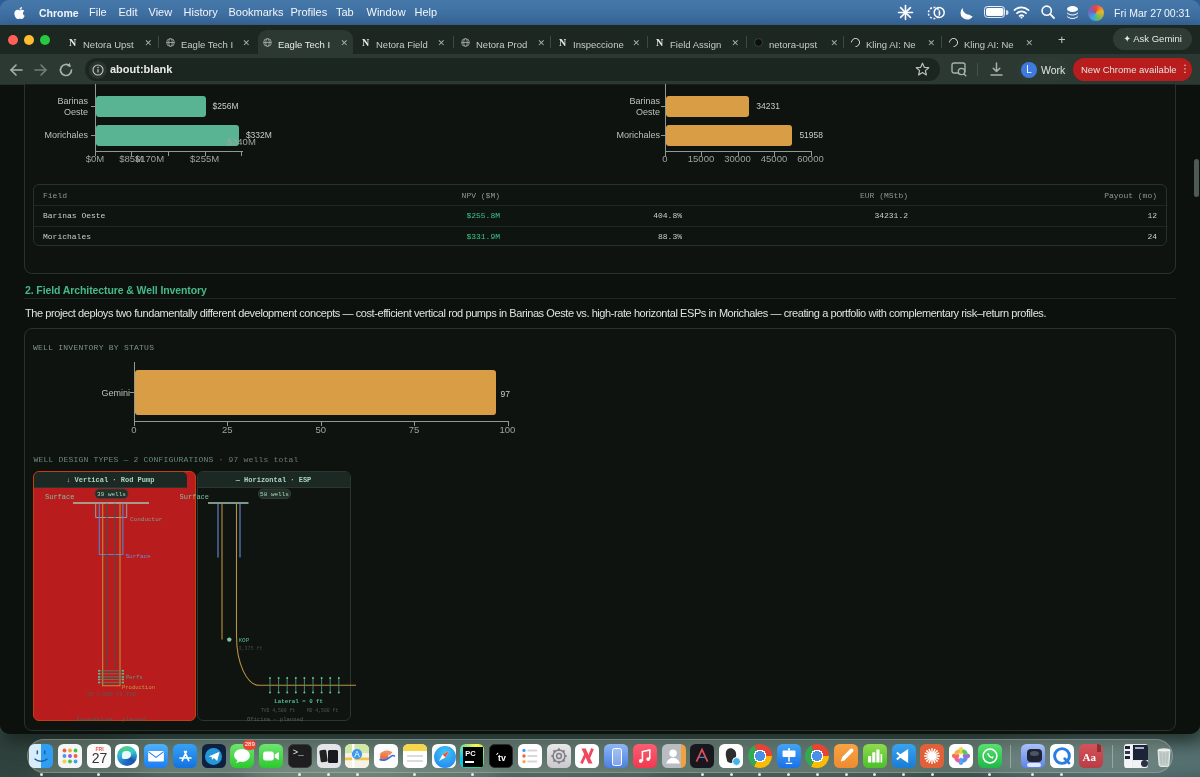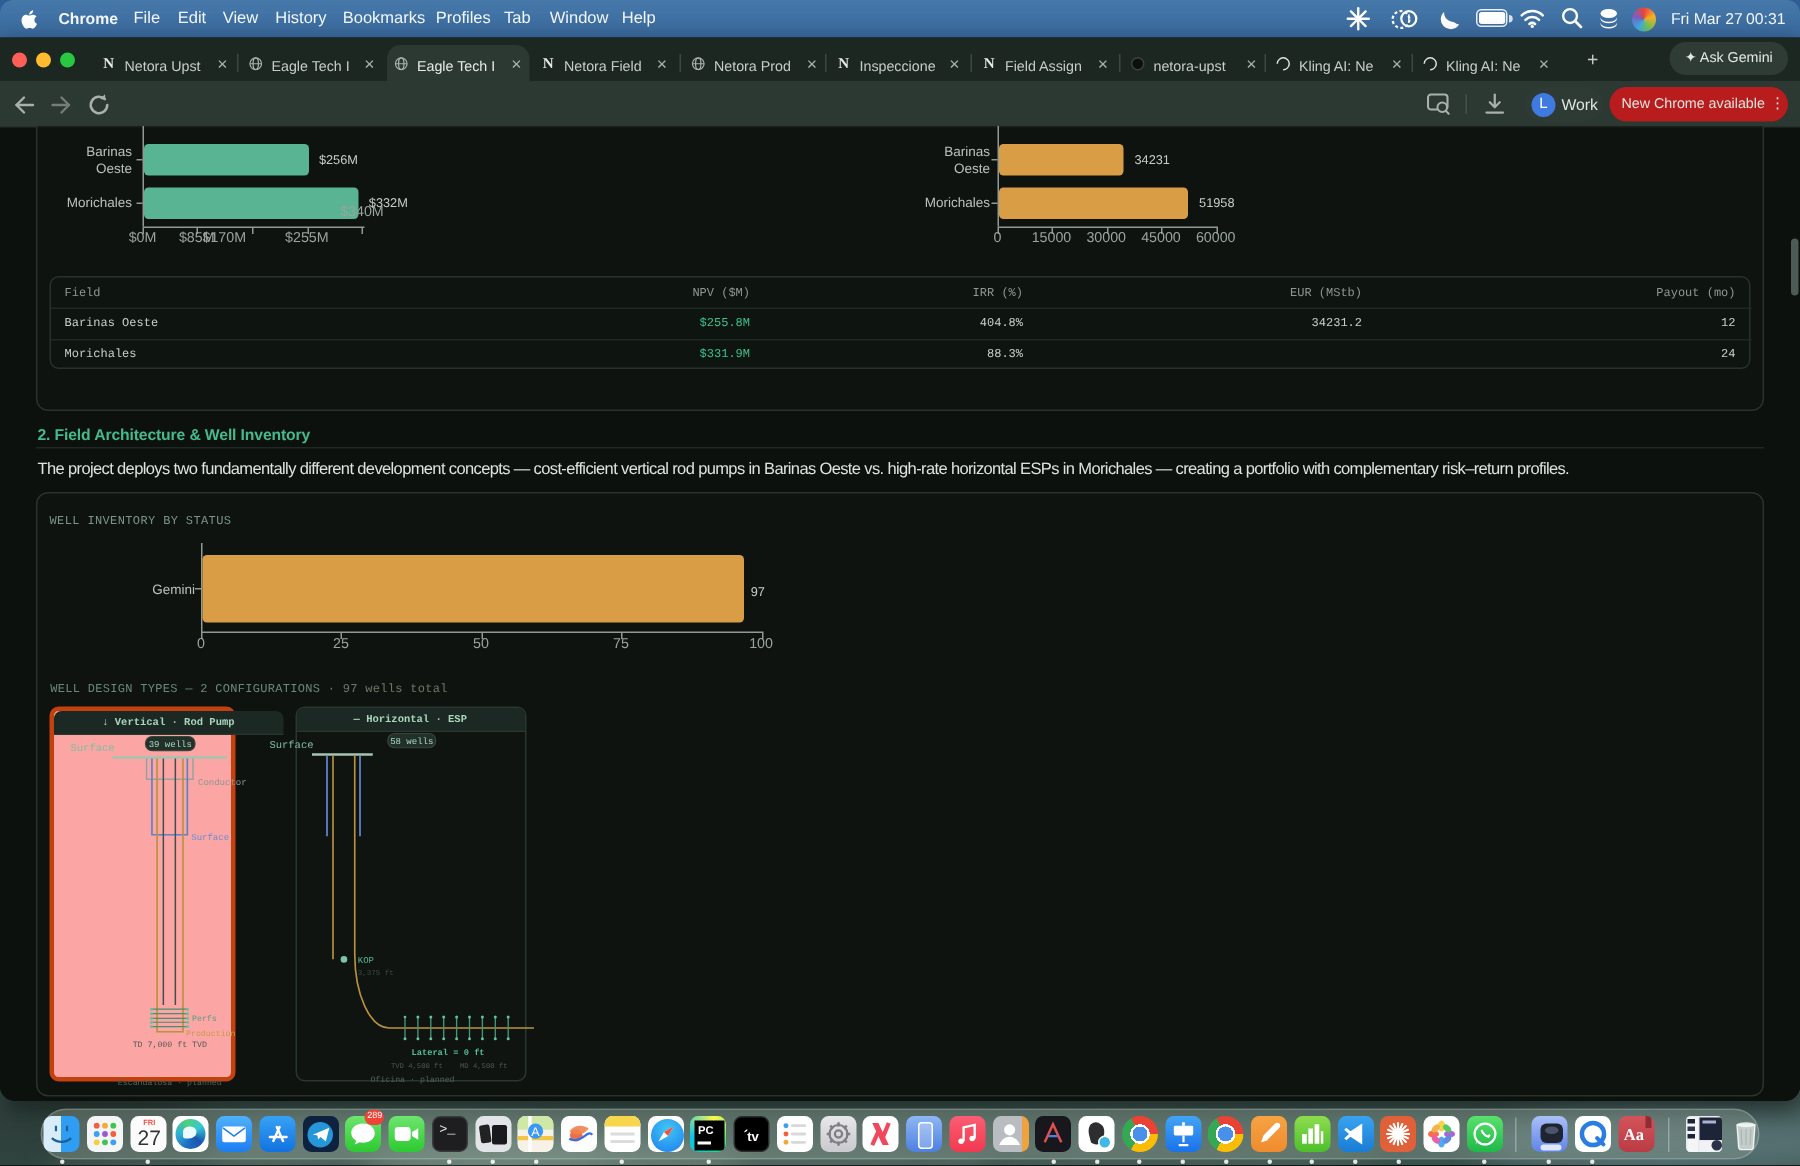--- a/index.html
+++ b/index.html
@@ -229,20 +229,32 @@
       <svg class="abs" style="left:33px;top:8px" width="16" height="16" viewBox="0 0 16 16">
           <g fill="none" stroke="#747e77" stroke-width="1.6" stroke-linecap="round" stroke-linejoin="round">
             <path d="M2 8h11"></path>
             <path d="M8 3l5 5-5 5"></path>
           </g>
         </svg>
       <svg class="abs" style="left:58px;top:7.5px" width="16" height="16" viewBox="0 0 16 16">
           <path d="M13.5 8a5.5 5.5 0 1 1-1.6-3.9" fill="none" stroke="#a8b1aa" stroke-width="1.7" stroke-linecap="round"></path>
           <path d="M12 .8 12.3 4.5 8.7 4z" fill="#a8b1aa"></path>
         </svg>
+      <div class="abs" style="left:85px;top:4px;width:855px;height:23px;border-radius:12px;background:#1c2620">
+        <div class="abs" style="left:4px;top:2.5px;width:18px;height:18px;border-radius:50%;background:#2a342e"></div>
+        <svg class="abs" style="left:7px;top:5.5px" width="12" height="12" viewBox="0 0 12 12">
+            <circle cx="6" cy="6" r="5" fill="none" stroke="#c3cac4" stroke-width="1.1"></circle>
+            <line x1="6" y1="5.2" x2="6" y2="8.6" stroke="#c3cac4" stroke-width="1.2"></line>
+            <circle cx="6" cy="3.4" r="0.75" fill="#c3cac4"></circle>
+          </svg>
+        <div class="abs" style="left:25px;top:5px;color:#e9ece9;font-size:11px;font-weight:bold;letter-spacing:0px">about:blank</div>
+        <svg class="abs" style="left:830px;top:4px" width="15" height="15" viewBox="0 0 15 15">
+            <path d="M7.5 1.2 9.3 5.3l4.4.4-3.3 2.9 1 4.3-3.9-2.3-3.9 2.3 1-4.3L1.3 5.7l4.4-.4z" fill="none" stroke="#b9c1ba" stroke-width="1.2" stroke-linejoin="round"></path>
+          </svg>
+      </div>
       <svg class="abs" style="left:951px;top:8px" width="17" height="15" viewBox="0 0 17 15">
           <rect x="1" y="1" width="13" height="10" rx="2" fill="none" stroke="#a8b1aa" stroke-width="1.4"></rect>
           <circle cx="10.5" cy="9.5" r="3.2" fill="#2c3832" stroke="#a8b1aa" stroke-width="1.3"></circle>
           <line x1="12.8" y1="11.8" x2="14.8" y2="13.8" stroke="#a8b1aa" stroke-width="1.4" stroke-linecap="round"></line>
         </svg>
       <div class="abs" style="left:977px;top:9px;width:1px;height:13px;background:#46514a"></div>
       <svg class="abs" style="left:989px;top:8px" width="15" height="15" viewBox="0 0 15 15">
           <path d="M7.5 1v8M4.2 6.2 7.5 9.5l3.3-3.3" fill="none" stroke="#a8b1aa" stroke-width="1.5" stroke-linecap="round" stroke-linejoin="round"></path>
           <path d="M2 13h11" stroke="#a8b1aa" stroke-width="1.5" stroke-linecap="round"></path>
         </svg>
@@ -298,21 +310,20 @@
       <div class="axl" style="left:810.5px;top:68px;width:1px;height:3.5px"></div>
       <div class="tick" style="left:645px;top:69px;width:40px;text-align:center">0</div>
       <div class="tick" style="left:681px;top:69px;width:40px;text-align:center">15000</div>
       <div class="tick" style="left:717.5px;top:69px;width:40px;text-align:center">30000</div>
       <div class="tick" style="left:754px;top:69px;width:40px;text-align:center">45000</div>
       <div class="tick" style="left:790.5px;top:69px;width:40px;text-align:center">60000</div>
 
       <div class="abs mono" style="left:33px;top:100px;width:1134px;height:62px;border:1px solid #28322b;border-radius:6px;background:#10151277;font-size:8px">
         <div class="abs hdr" style="left:9px;top:5.5px">Field</div>
         <div class="abs hdr" style="left:0;top:5.5px;width:466px;text-align:right">NPV ($M)</div>
-        <div class="abs hdr" style="left:0;top:5.5px;width:648px;text-align:right">IRR (%)</div>
         <div class="abs hdr" style="left:0;top:5.5px;width:1123px;text-align:right">Payout (mo)</div>
         <div class="abs hdr" style="left:0;top:5.5px;width:874px;text-align:right">EUR (MStb)</div>
         <div class="abs" style="left:0;top:19.5px;width:1134px;height:1px;background:#1f2923"></div>
         <div class="abs row" style="left:9px;top:25.5px">Barinas Oeste</div>
         <div class="abs grn" style="left:0;top:25.5px;width:466px;text-align:right">$255.8M</div>
         <div class="abs row" style="left:0;top:25.5px;width:648px;text-align:right">404.8%</div>
         <div class="abs row" style="left:0;top:25.5px;width:874px;text-align:right">34231.2</div>
         <div class="abs row" style="left:0;top:25.5px;width:1123px;text-align:right">12</div>
         <div class="abs" style="left:0;top:40.5px;width:1134px;height:1px;background:#1f2923"></div>
         <div class="abs row" style="left:9px;top:46.5px">Morichales</div>
@@ -340,21 +351,21 @@
       <div class="axl" style="left:414px;top:338px;width:1px;height:3.5px"></div>
       <div class="axl" style="left:507.5px;top:338px;width:1px;height:3.5px"></div>
       <div class="tick" style="left:114px;top:340px;width:40px;text-align:center">0</div>
       <div class="tick" style="left:207.3px;top:340px;width:40px;text-align:center">25</div>
       <div class="tick" style="left:300.7px;top:340px;width:40px;text-align:center">50</div>
       <div class="tick" style="left:394px;top:340px;width:40px;text-align:center">75</div>
       <div class="tick" style="left:487.4px;top:340px;width:40px;text-align:center">100</div>
 
       <div class="abs mono" style="left:33.5px;top:370.5px;font-size:8px;letter-spacing:0.2px"><span style="color:#69897c">WELL DESIGN TYPES — 2 CONFIGURATIONS</span><span style="color:#6d7a66"> · 97 wells total</span></div>
 
-      <div class="abs" style="left:33px;top:386.5px;width:124px;height:250.5px;border:3px solid #c2410c;border-radius:6px;background:#fca5a5">
+      <div class="abs" style="left:33px;top:386.5px;width:163px;height:250.5px;border:1px solid #c2410c;border-radius:6px;background:#b91c1c">
         <div class="abs mono" style="left:0;top:0;width:152.5px;height:16px;background:#1c2823;border-bottom:1px solid #2b362f;border-radius:5px 5px 0 0;color:#a9d6bd;font-size:7px;font-weight:bold;text-align:center;line-height:16px">↓ Vertical · Rod Pump</div>
         <svg class="abs" style="left:0;top:16.5px;overflow:visible" width="152.5" height="234" viewBox="0 0 152.5 234">
           <text x="11" y="10.8" font-family="Liberation Mono" font-size="7" fill="#7fbfa0">Surface</text>
           <rect x="61" y="1" width="33" height="9.5" rx="4.5" fill="#233029" stroke="#35453c" stroke-width="0.8"></rect>
           <text x="77.5" y="8" font-family="Liberation Mono" font-size="6" fill="#a8d8bd" text-anchor="middle">39 wells</text>
           <path d="M39 15 H115" stroke="#a3c5b1" stroke-width="1.6"></path>
           <path d="M61.7 15.6 V29.5 H92.7 V15.6" fill="none" stroke="#97a29b" stroke-width="1"></path>
           <text x="96" y="33" font-family="Liberation Mono" font-size="6" fill="#8d978f">Conductor</text>
           <path d="M65.3 15.6 V66.5 H88.9 V15.6" fill="none" stroke="#5b82cc" stroke-width="1.1"></path>
           <text x="91.5" y="69.8" font-family="Liberation Mono" font-size="6" fill="#6b8fd6">Surface</text>

